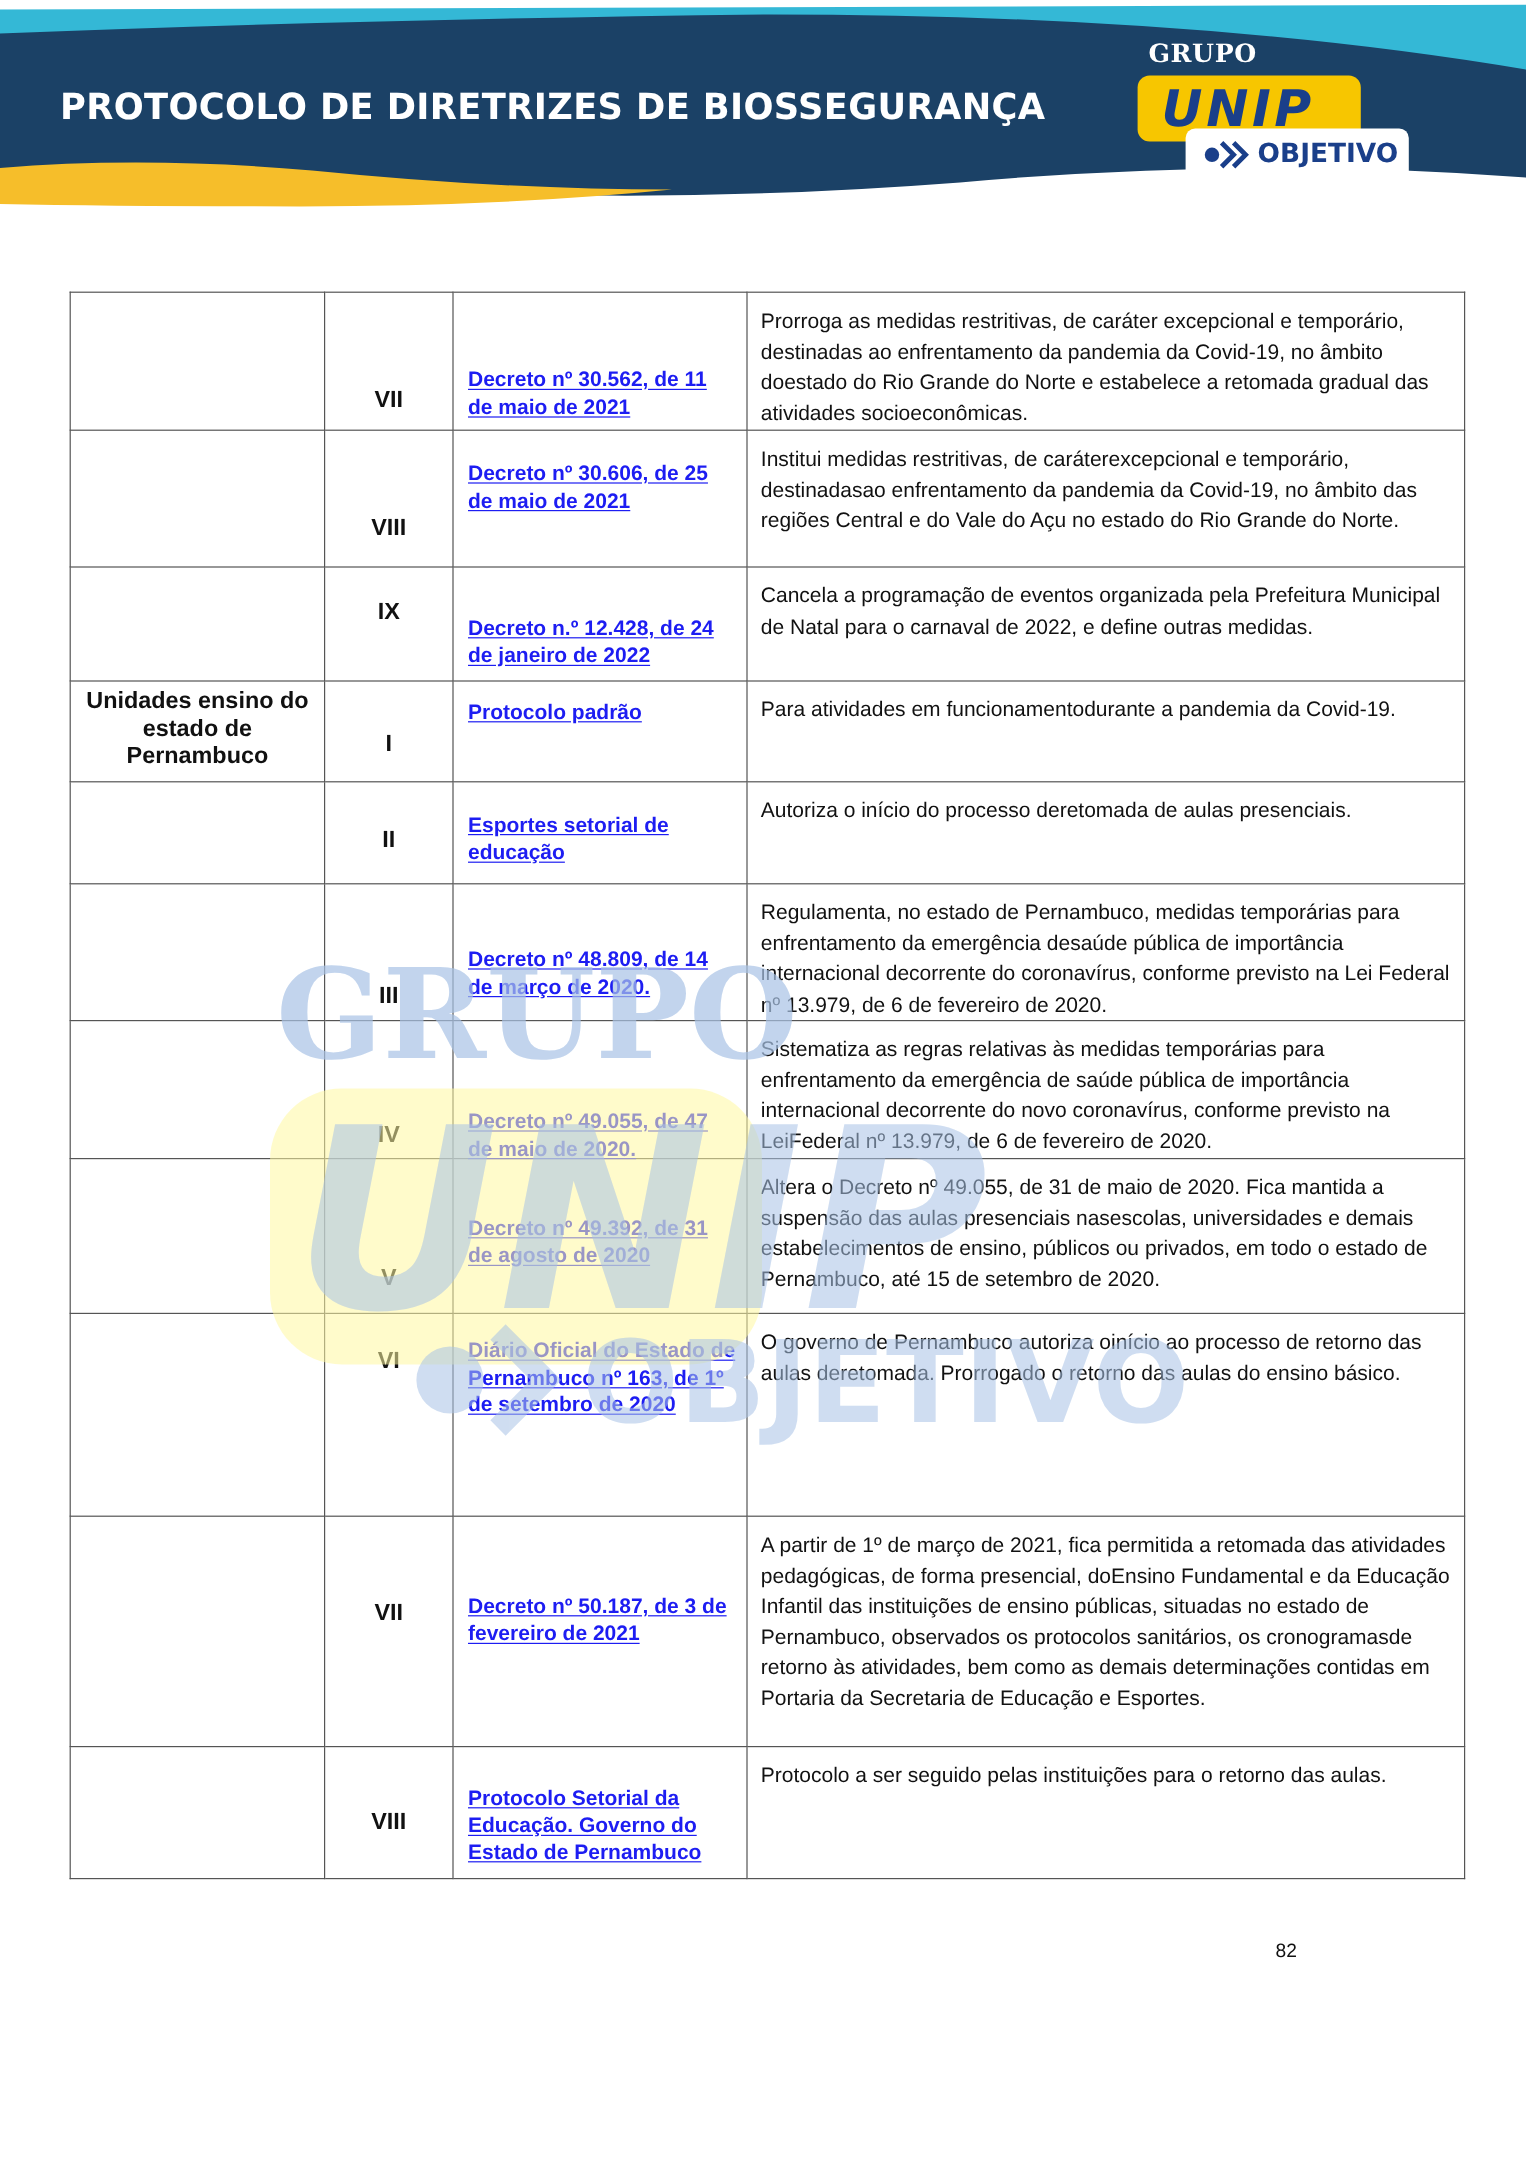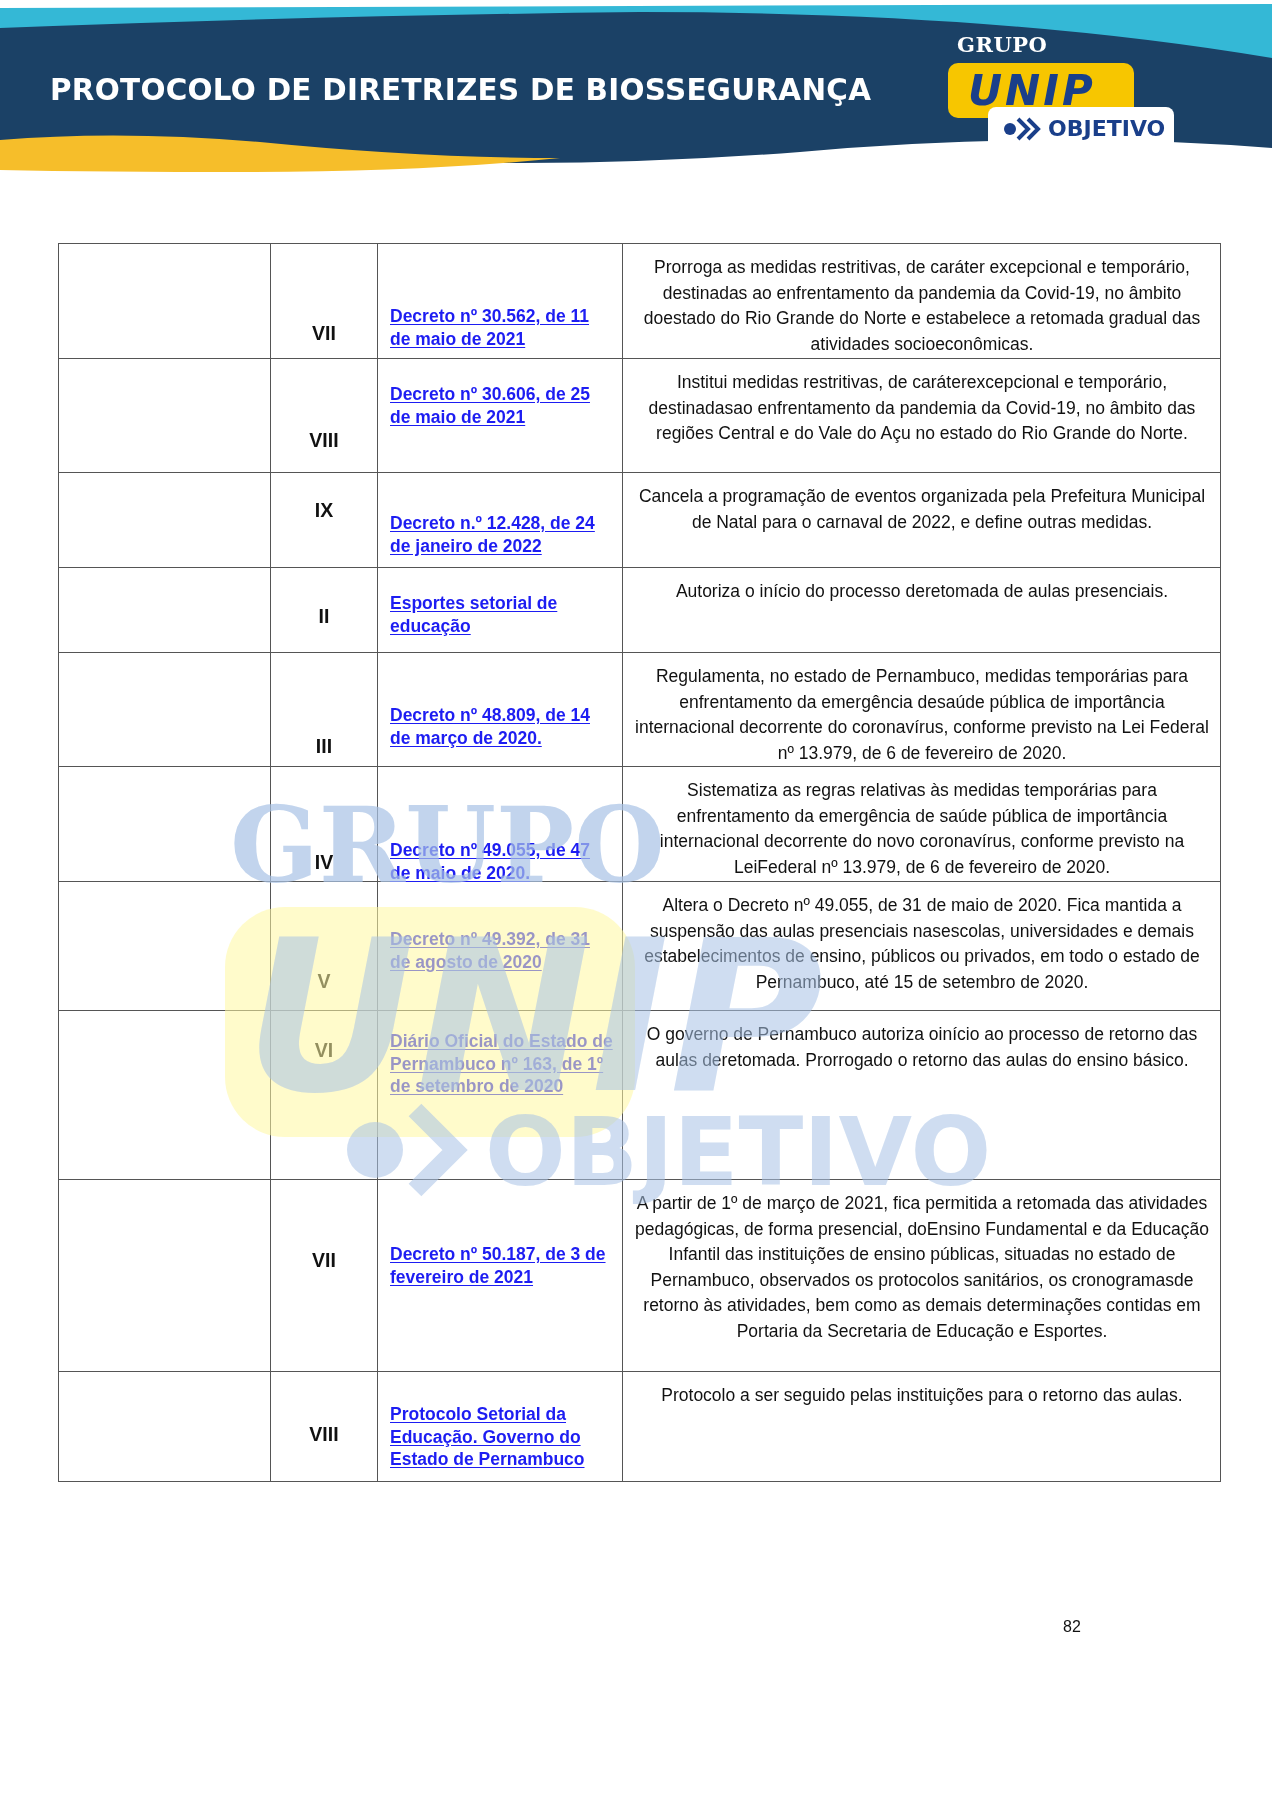--- a/index.html
+++ b/index.html
@@ -33,21 +33,21 @@
               width: 1163px; table-layout: fixed; font-size: 17.5px; }
   table.doc td { border: 1.2px solid #555; vertical-align: top; padding: 0; position: relative; }
   td.c-unit { width: 211px; }
   td.c-num { width: 106px; }
   td.c-ref { width: 244px; }
   td.c-desc { width: auto; }
   .unit-label { display: block; text-align: center; font-weight: bold; font-size: 19.5px; line-height: 23px; padding-top: 6px; }
   .num { position: absolute; left: 0; right: 0; text-align: center; font-weight: bold; font-size: 19.5px; }
   .ref { position: absolute; left: 12px; right: 8px; line-height: 22.5px; }
   .ref a { color: #1d1df2; text-decoration: underline; text-underline-offset: 2px; font-weight: bold; }
-  .desc { padding: 11px 10px 0 11px; line-height: 25.5px; text-align: center; }
+  .desc { padding: 11px 10px 0 11px; line-height: 25.5px; }
   .page-number { position: absolute; left: 1063px; top: 1618px; font-size: 16px; color: #111; }
 </style>
 </head>
 <body>
 
 <div class="banner">
   <svg width="1272" height="175" viewBox="0 0 1272 175">
     <rect x="0" y="0" width="1272" height="175" fill="#ffffff"></rect>
     <path d="M0,8 L1272,4 L1272,60 Q900,10 600,14 Q250,20 0,30 Z" fill="#34b8d6"></path>
     <path d="M0,28 Q300,16 640,12 Q1000,12 1272,58 L1272,148 Q1050,130 800,152 Q500,175 240,150 Q100,138 0,150 Z" fill="#1b4166"></path>
@@ -107,20 +107,34 @@
         <td class="c-num">
           <span class="num" style="top:26px">IX</span>
         </td>
         <td class="c-ref">
           <div class="ref" style="top:39px"><a href="#">Decreto n.º 12.428, de 24 de janeiro de 2022</a></div>
         </td>
         <td class="c-desc">
           <div class="desc">Cancela a programação de eventos organizada pela Prefeitura Municipal de Natal para o carnaval de 2022, e define outras medidas.</div>
         </td>
       </tr>
+      <tr style="height: 84px;">
+        <td class="c-unit">
+          <span class="unit-label" style="padding: 5px 8px 0px;">Unidades ensino do estado de Pernambuco</span>
+        </td>
+        <td class="c-num">
+          <span class="num" style="top:41px">I</span>
+        </td>
+        <td class="c-ref">
+          <div class="ref" style="top:14px"><a href="#">Protocolo padrão</a></div>
+        </td>
+        <td class="c-desc">
+          <div class="desc">Para atividades em funcionamentodurante a pandemia da Covid-19.</div>
+        </td>
+      </tr>
       <tr style="height: 85px;">
         <td class="c-unit">
           <span class="unit-label"></span>
         </td>
         <td class="c-num">
           <span class="num" style="top:37px">II</span>
         </td>
         <td class="c-ref">
           <div class="ref" style="top:24px"><a href="#">Esportes setorial de educação</a></div>
         </td>

